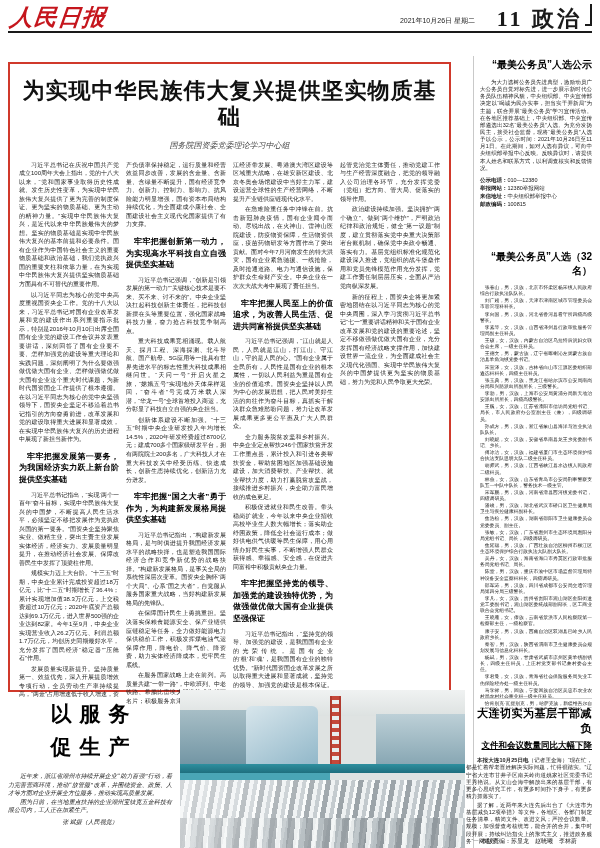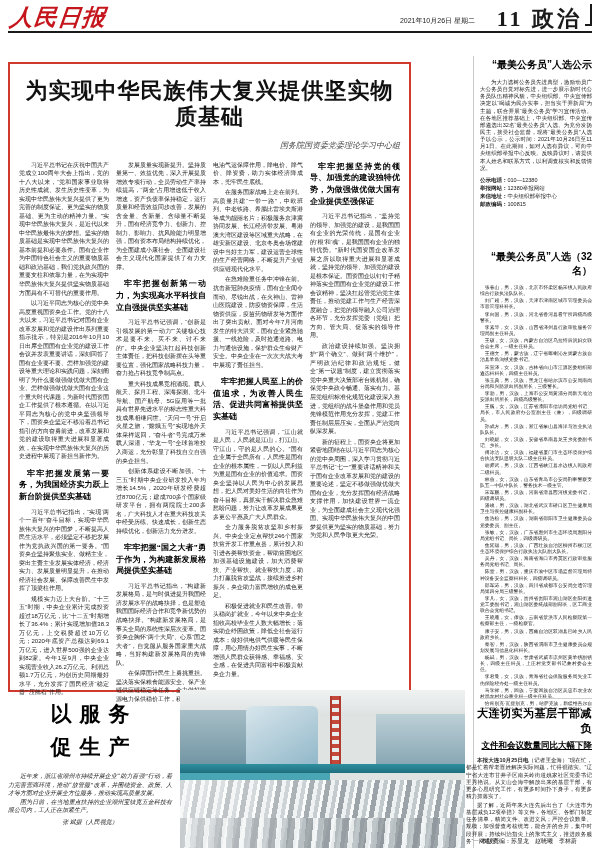--- a/index.html
+++ b/index.html
@@ -16,25 +16,25 @@
   #head-date { position:absolute; right:125px; top:16px; font-size:7px; color:#222; }
   #page-sec { position:absolute; right:18px; top:4px; font-size:22px; font-weight:bold;
               font-family:"Liberation Serif", serif; letter-spacing:3px; }
   #corner-mark { position:absolute; right:8px; top:4px; width:7px; height:22px;
                  border-right:2px solid #1a1a1a; border-bottom:2px solid #1a1a1a; }
 
   
   #v-rule { position:absolute; left:473px; top:56px; width:1px; height:792px; background:#c9c9c9; }
 
   
-  #main-box { position:absolute; left:8px; top:62px; width:403px; height:630px;
+  #main-box { position:absolute; left:8px; top:62px; width:443px; height:630px;
               border:2px solid #d0392b; padding:10px 9px 6px; }
   #headline { text-align:center; font-size:22px; font-weight:900; letter-spacing:1px;
               color:#111; line-height:1.2; margin-top:4px; }
-  #byline { text-align:right; font-size:8px; color:#444; margin:9px 0 10px;
+  #byline { text-align:center; font-size:8px; color:#444; margin:9px 0 10px;
             font-family:Liberation Sans, sans-serif; font-style:italic; }
   #article-text { height:546px; column-count:4; column-gap:7px; column-fill:auto;
                   overflow:hidden; font-size:6px; line-height:1.42; text-align:justify; color:#222; }
   #article-text p { text-indent:2em; margin-bottom:2px; }
   #article-text h3 { font-size:8px; font-weight:bold; line-height:1.45; color:#000;
                      margin:7px 0 5px; text-indent:1em; }
 
   
   #right-col { position:absolute; left:480px; top:58px; width:112px; height:790px; }
   .rc-title { text-align:right; font-weight:bold; color:#000; }

